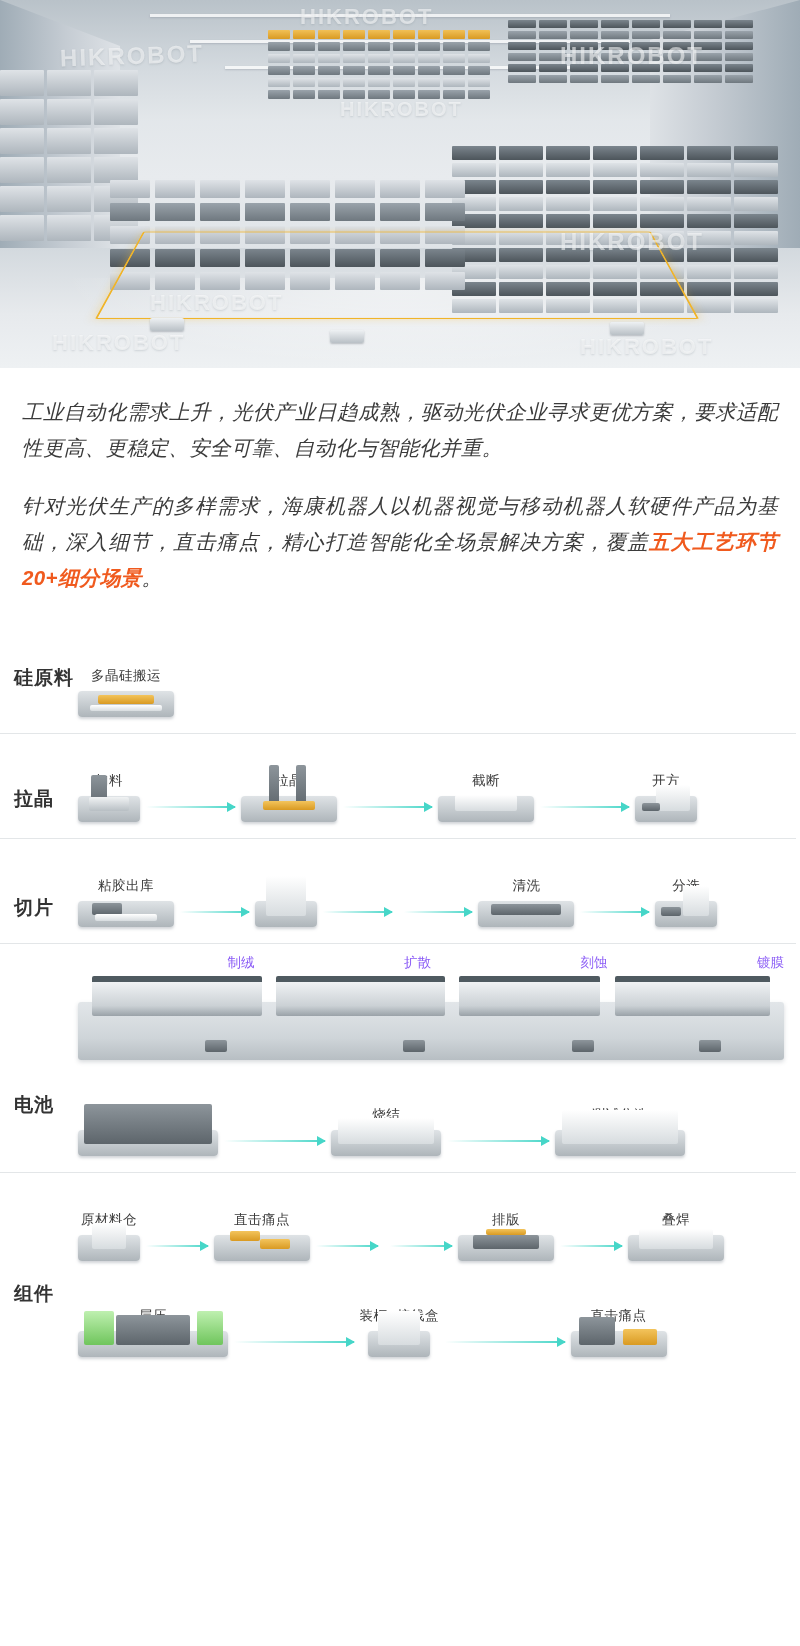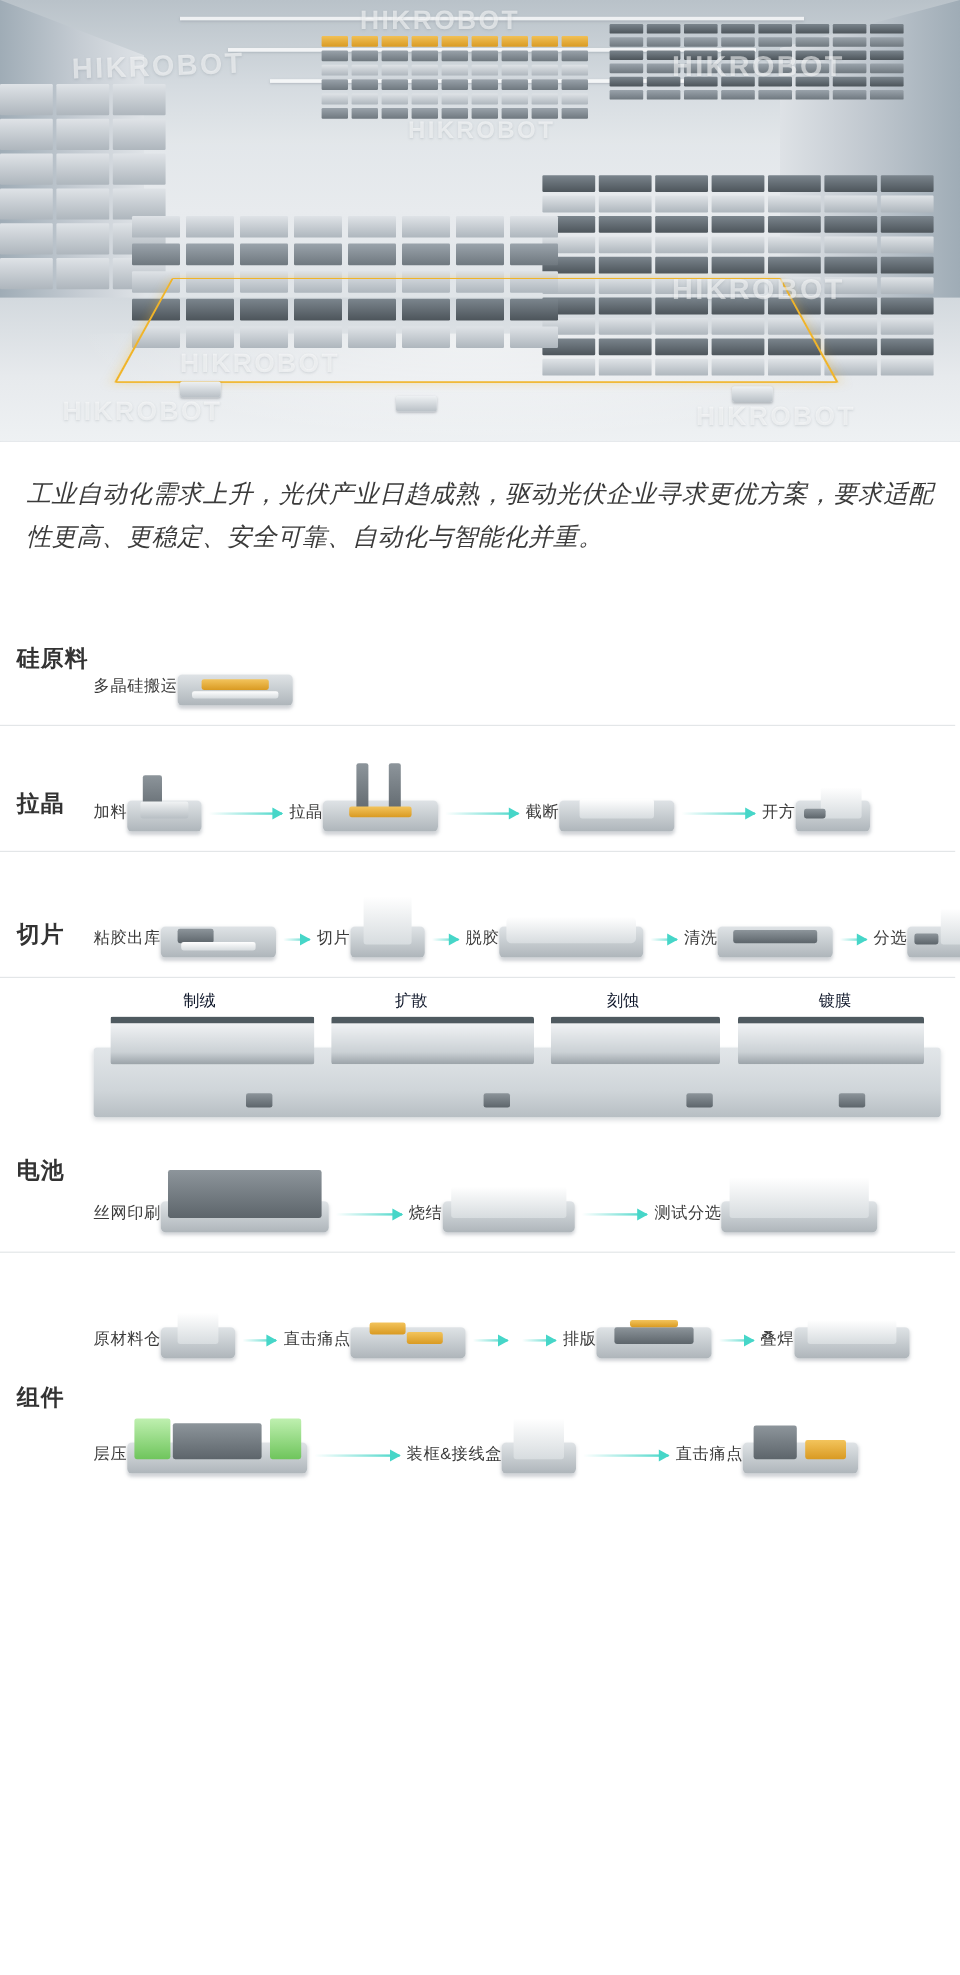--- a/index.html
+++ b/index.html
@@ -89,21 +89,21 @@
     position:absolute;left:14px;
     font-size:19px;font-weight:bold;color:#333;
     letter-spacing:1px;
   }
   .row{
     display:flex;align-items:flex-end;
     margin-left:78px;margin-right:10px;
     min-height:78px;
   }
   .node{
-    display:flex;flex-direction:row;align-items:center;
+    display:flex;flex-direction:column;align-items:center;
     flex:0 0 auto;
   }
   .node .cap{
     font-size:13.5px;color:#3a3a3a;margin-bottom:6px;white-space:nowrap;letter-spacing:.5px;
   }
   .art{position:relative;}
   .plat{
     width:62px;height:26px;border-radius:4px;
     background:linear-gradient(180deg,#dfe3e6 0%,#c4cace 55%,#aeb5ba 100%);
     box-shadow:0 2px 3px rgba(120,130,140,.35);
@@ -142,21 +142,21 @@
   .belt .oven{
     position:absolute;top:-26px;height:34px;border-radius:2px;
     background:linear-gradient(180deg,#f0f2f4 0%,#cbd1d5 70%,#9aa2a8 100%);
     border-top:6px solid #4f5a60;
   }
   .belt .tool{
     position:absolute;bottom:8px;width:22px;height:12px;border-radius:2px;
     background:linear-gradient(180deg,#8d959b,#5d656b);
   }
   .beltcaps{margin-left:78px;margin-right:12px;display:flex;}
-  .beltcaps span{font-size:13.5px;color:#0f172a;text-align:center;}
+  .beltcaps span{font-size:13.5px;color:#8b5cf6;text-align:right;}
 </style>
 </head>
 <body>
 
 <div class="page">
 
   <div class="hero">
     <div class="ceiling"></div>
     <div class="ceil-line" style="left:150px;top:14px;width:520px;"></div>
     <div class="ceil-line" style="left:190px;top:40px;width:440px;"></div>
@@ -422,20 +422,21 @@
     <div class="wm" style="left:560px;top:42px;font-size:24px;">HIKROBOT</div>
     <div class="wm" style="left:340px;top:98px;font-size:20px;">HIKROBOT</div>
     <div class="wm" style="left:560px;top:228px;font-size:24px;">HIKROBOT</div>
     <div class="wm" style="left:150px;top:290px;font-size:22px;">HIKROBOT</div>
     <div class="wm" style="left:52px;top:330px;font-size:22px;">HIKROBOT</div>
     <div class="wm" style="left:580px;top:334px;font-size:22px;">HIKROBOT</div>
   </div>
 
   <div class="copy">
     <p>工业自动化需求上升，光伏产业日趋成熟，驱动光伏企业寻求更优方案，要求适配性更高、更稳定、安全可靠、自动化与智能化并重。</p>
+    <p><span>针对光伏生产的多样需求，海康机器人以机器视觉与移动机器人软硬件产品为基础，深入细节，直击痛点，精心打造智能化全场景解决方案，覆盖</span><span class="hl">五大工艺环节20+细分场景</span><span>。</span></p>
   </div>
 
   <div class="flow">
 
     <div class="stage">
       <div class="stage-label" style="top:36px;">硅原料</div>
       <div class="row">
         <div class="node">
           <div class="cap">多晶硅搬运</div>
           <div class="art">
@@ -510,28 +511,20 @@
         <div class="arrow"></div>
         <div class="node">
           <div class="cap">切片</div>
           <div class="art">
               <div class="plat">
             <div class="mach m-white" style="width:40px;height:40px;bottom:11px;"></div>
           </div>
             </div>
         </div>
         <div class="arrow"></div>
-        <div class="node">
-          <div class="cap">脱胶</div>
-          <div class="art">
-              <div class="plat xwide">
-            <div class="mach m-white" style="width:108px;height:22px;bottom:12px;border-radius:4px;"></div>
-          </div>
-            </div>
-        </div>
         <div class="arrow"></div>
         <div class="node">
           <div class="cap">清洗</div>
           <div class="art">
               <div class="plat wide">
             <div class="mach m-dark" style="width:70px;height:11px;bottom:12px;"></div>
           </div>
             </div>
         </div>
         <div class="arrow"></div>

